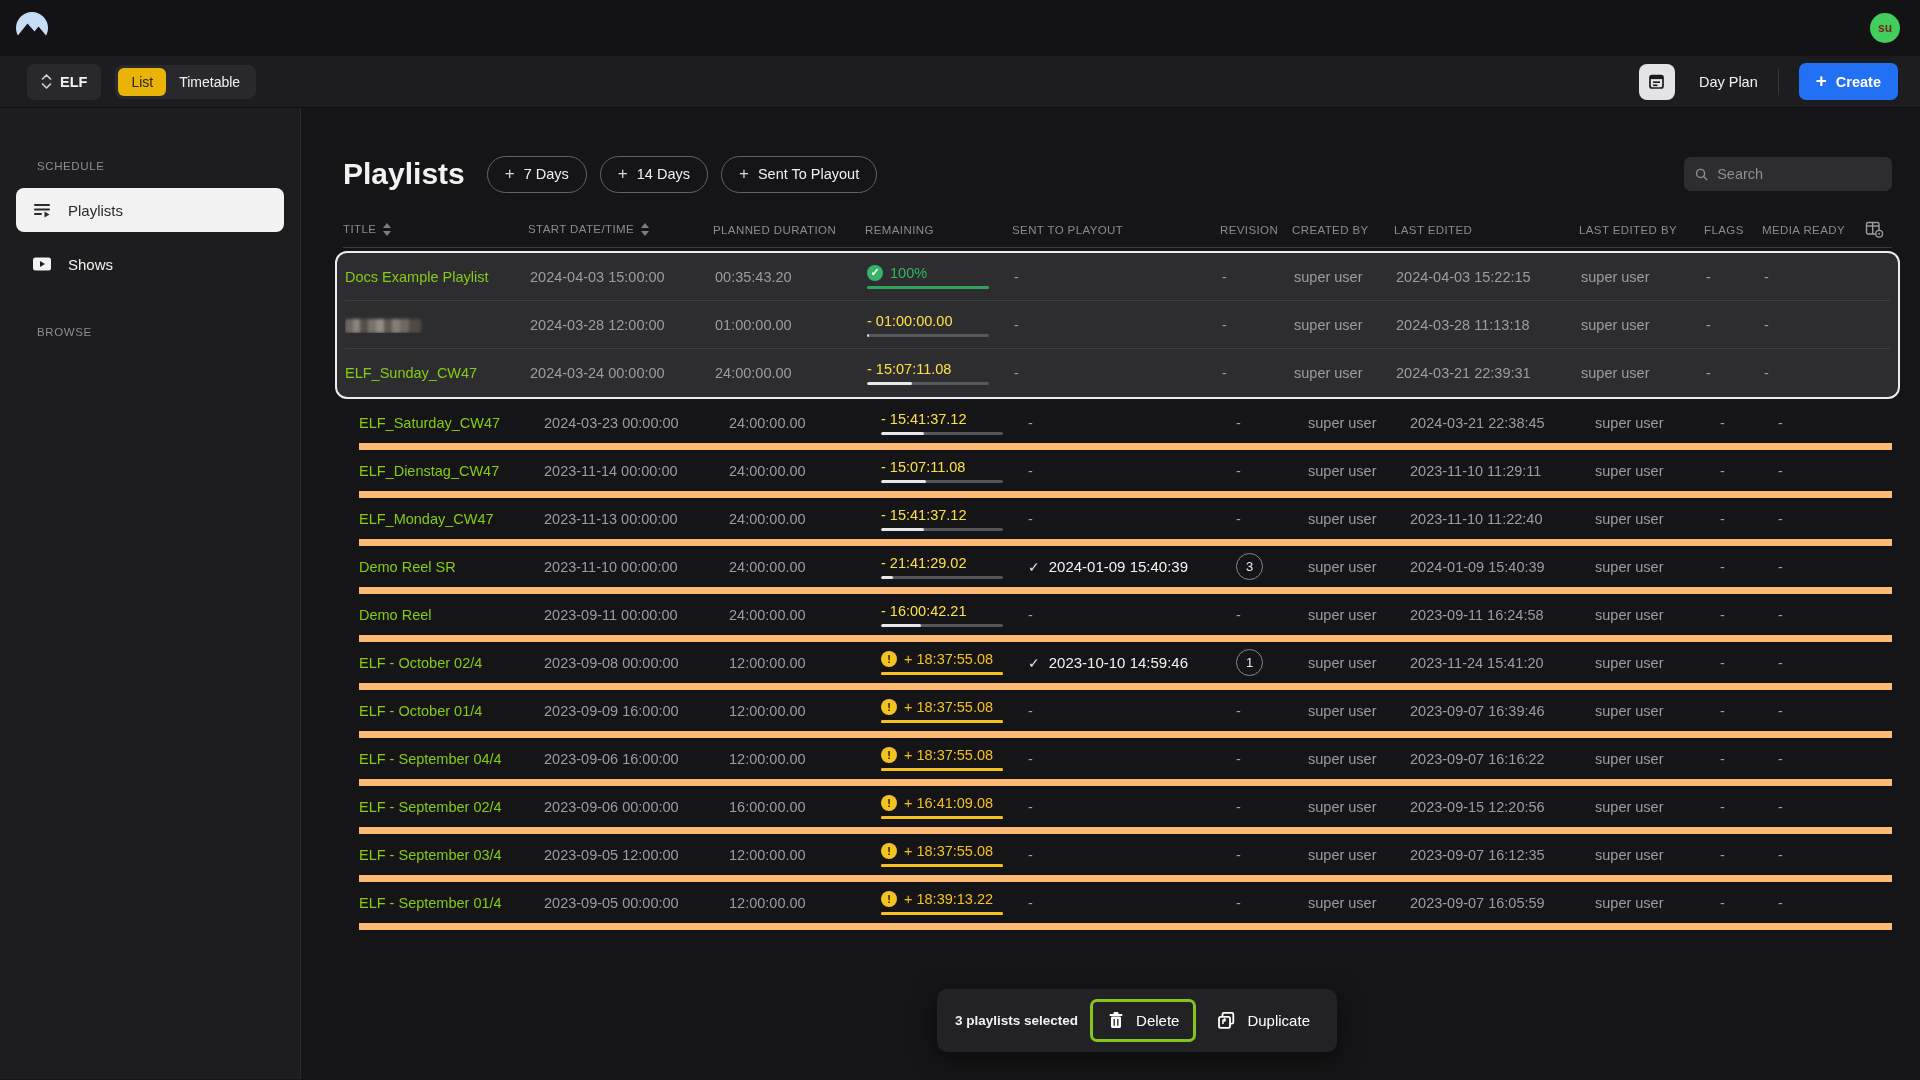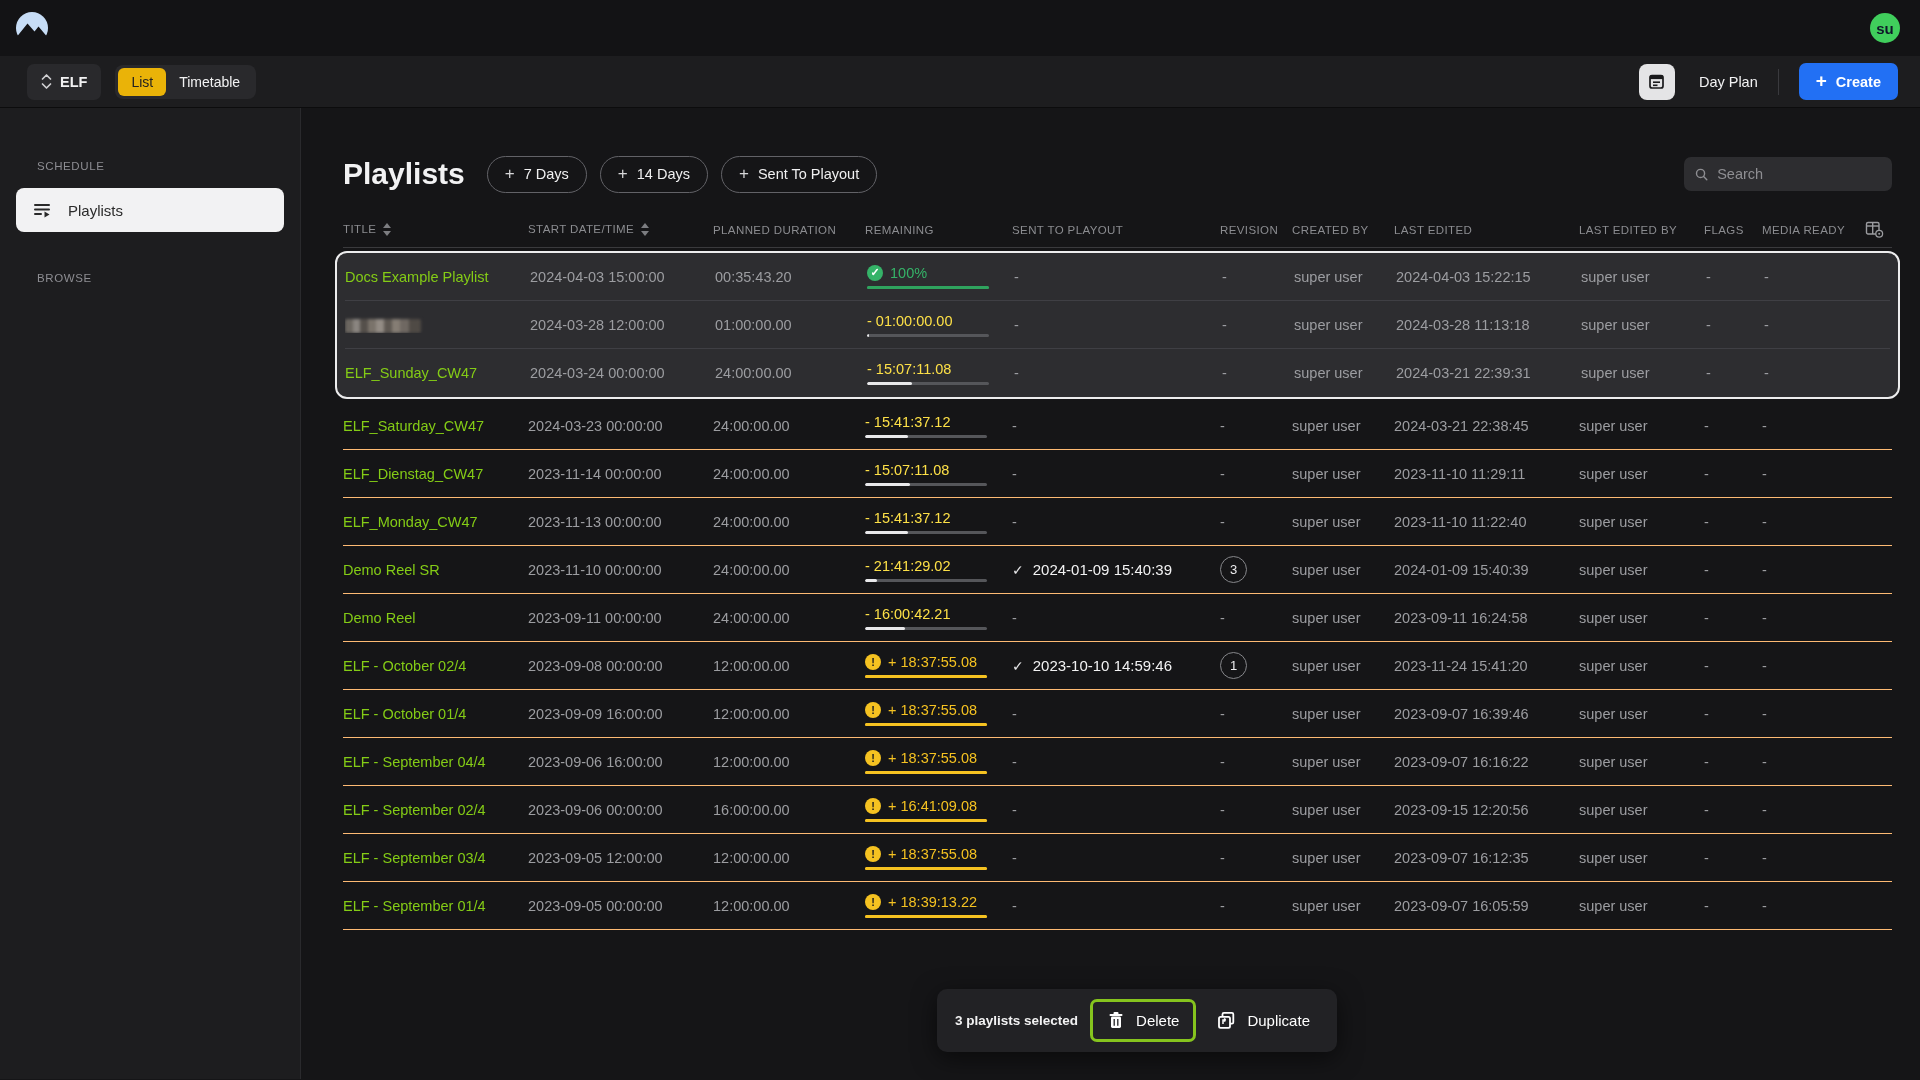--- a/index.html
+++ b/index.html
@@ -6,21 +6,21 @@
   html,body { width:1920px; height:1080px; overflow:hidden; background:#151517;
     font-family:"Liberation Sans", sans-serif; color:#f2f2f3; }
 
   
   .topnav { height:56px; background:#131315; display:flex; align-items:center; padding:0 20px 0 14px; position:relative; }
   .logo { width:36px; height:36px; margin-right:40px; }
   .nav-items { display:flex; height:100%; }
   .nav-item { position:relative; display:flex; align-items:center; padding:0 26px; font-size:17.5px; font-weight:500; color:#f2f2f3; cursor:pointer; }
   .nav-item.active::after { content:""; position:absolute; left:24px; right:24px; bottom:0; height:4px; border-radius:3px 3px 0 0; background:#2e90fa; }
   .nav-spacer { flex:1; }
-  .avatar { width:30px; height:30px; border-radius:50%; background:#40ce5c; color:#0f172a; font-size:15px; font-weight:600; display:flex; align-items:center; justify-content:center; }
+  .avatar { width:30px; height:30px; border-radius:50%; background:#40ce5c; color:#7f1d1d; font-size:12px; font-weight:600; display:flex; align-items:center; justify-content:center; }
 
   
   .toolbar { height:52px; background:#1d1d1f; display:flex; align-items:center; padding:0 22px 0 27px; border-bottom:1px solid #0c0c0d; }
   .chan-btn { display:flex; align-items:center; gap:8px; background:#29292c; border:none; color:#f2f2f3; height:36px; padding:0 14px; border-radius:7px; font-size:14.5px; font-weight:700; cursor:pointer; }
   .seg { display:flex; background:#29292c; border-radius:8px; padding:3px; margin-left:14px; }
   .seg-item { border:none; background:transparent; color:#f2f2f3; font-size:14px; padding:6px 13px; border-radius:6px; cursor:pointer; }
   .seg-item.active { background:#eab308; color:#222; font-weight:500; }
   .toolbar-spacer { flex:1; }
   .dayplan { display:flex; align-items:center; gap:24px; cursor:pointer; }
   .dayplan-iconbtn { width:36px; height:36px; border-radius:8px; background:#e4e4e6; border:none; display:flex; align-items:center; justify-content:center; cursor:pointer; }
@@ -52,21 +52,21 @@
   .grid { display:grid; grid-template-columns:185px 185px 152px 147px 208px 72px 102px 185px 125px 58px 103px 1fr; align-items:center; }
   .thead { height:36px; margin-top:16px; border-bottom:1px solid #3a3a3d; color:#8b8c90; font-size:11.5px; letter-spacing:.4px; }
   .th { display:flex; align-items:flex-start; gap:7px; padding-right:8px; white-space:nowrap; }
   .sort { display:inline-flex; flex-direction:column; gap:2.5px; }
   .sort i { width:0; height:0; border-left:4px solid transparent; border-right:4px solid transparent; display:block; }
   .sort .up { border-bottom:5px solid #7c7d81; }
   .sort .dn { border-top:5px solid #7c7d81; }
   .th-settings { justify-self:end; cursor:pointer; }
 
   .trow { height:48px; cursor:pointer; }
-  .rest .trow { border-bottom:1px solid #fdba74; }
+  .rest .trow { border-bottom:7px solid #fdba74;margin-left:16px; }
   .cell { padding-right:10px; font-size:14.5px; white-space:nowrap; overflow:hidden; }
   .c-title { color:#84cc16; font-weight:400; }
   .c-gray { color:#9c9da1; }
   .c-dash { color:#9c9da1; }
   .redacted { display:inline-block; width:76px; height:14px; border-radius:2px; vertical-align:middle;
     background:linear-gradient(90deg,#6b6660 0 8px,#8a8580 8px 15px,#55504b 15px 23px,#7a736b 23px 31px,#938c85 31px 39px,#5e5852 39px 47px,#857d74 47px 55px,#6f6862 55px 64px,#4f4a45 64px 76px);
     filter:blur(1.6px); }
 
   .sel-group { border:2px solid #ededee; border-radius:12px; background:#2d2d30; margin:3px -8px 3px -8px; padding:0 8px; }
   .sel-group .trow:not(:last-child) { border-bottom:1px solid #3f3f44; }
@@ -151,20 +151,29 @@
         <span>
           <svg width="20" height="20" viewBox="0 0 20 20">
             <line x1="3" y1="5" x2="17" y2="5" stroke="#2a2a2a" stroke-width="2" stroke-linecap="round"></line>
             <line x1="3" y1="9.5" x2="17" y2="9.5" stroke="#2a2a2a" stroke-width="2" stroke-linecap="round"></line>
             <line x1="3" y1="14" x2="9" y2="14" stroke="#2a2a2a" stroke-width="2" stroke-linecap="round"></line>
             <path d="M12.5 11.5 L17.5 14.5 L12.5 17.5 Z" fill="#2a2a2a"></path>
           </svg>
         </span>
         <span>Playlists</span>
       </div>
+      <div class="side-item">
+        <span>
+          <svg width="20" height="20" viewBox="0 0 20 20">
+            <rect x="1" y="3.5" width="18" height="13" rx="2.5" fill="#f2f2f3"></rect>
+            <path d="M8 7 L13 10 L8 13 Z" fill="#1d1d1f"></path>
+          </svg>
+        </span>
+        <span>Shows</span>
+      </div>
       <div class="side-label second">BROWSE</div>
     </aside>
 
   <main class="main">
     <div class="page-head">
       <h1 class="page-title">Playlists</h1>
       <div id="filter-pills" style="display:flex">
           <button class="pill">
             <span class="plus">+</span>
             <span>7 Days</span>

